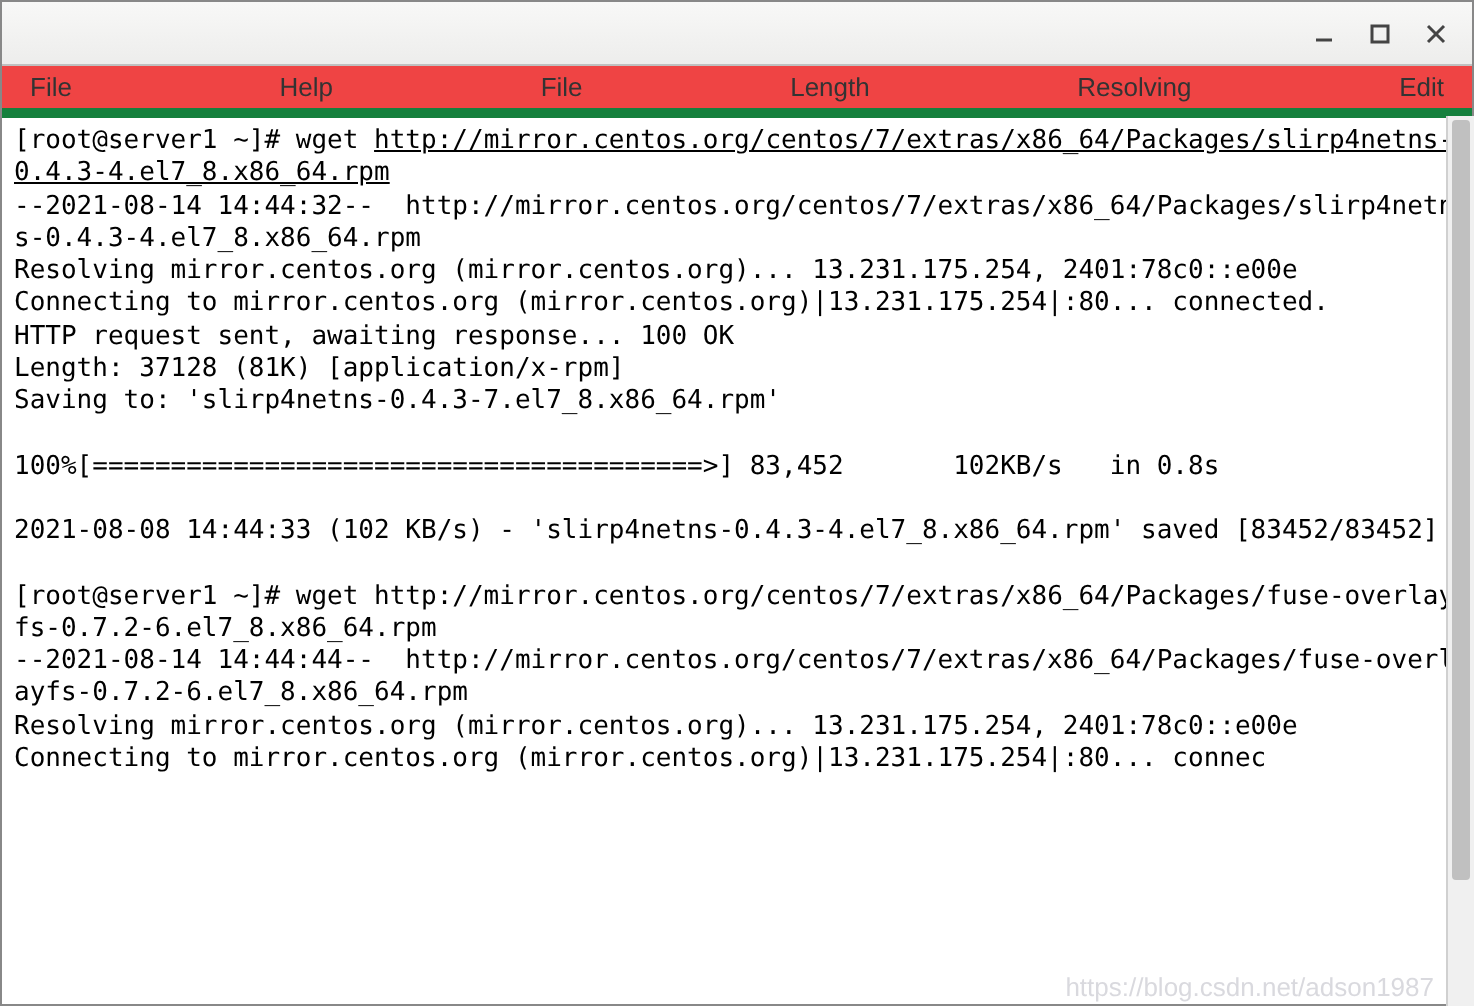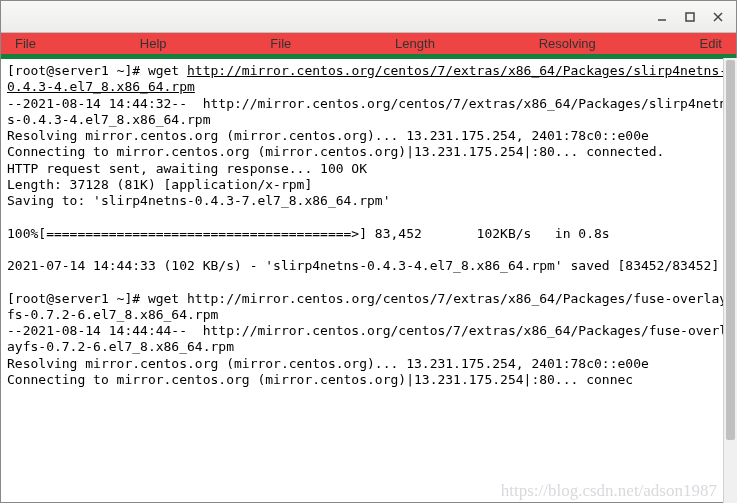--- a/index.html
+++ b/index.html
@@ -101,22 +101,22 @@
       right: 2px;
       height: 380px;
       background: #c0c0c0;
       border-radius: 2px;
     }
     .watermark {
       position: absolute;
       bottom: 2px;
       right: 20px;
       color: rgba(180, 180, 190, 0.5);
-      font-size: 17px;
-      font-family: Liberation Serif, serif;
+      font-size: 13px;
+      font-family: Liberation Sans, sans-serif;
       pointer-events: none;
     }
   </style>
 </head>
 <body>
 
 <div class="titlebar">
   <div class="window-controls">
     <div class="window-btn">
       <svg viewBox="0 0 10 10">
@@ -149,21 +149,21 @@
 <div class="terminal"><span>[root@server1 ~]# </span><span>wget </span><span class="underline">http://mirror.centos.org/centos/7/extras/x86_64/Packages/slirp4netns-0.4.3-4.el7_8.x86_64.rpm</span>
 <span>--2021-08-14 14:44:32--  http://mirror.centos.org/centos/7/extras/x86_64/Packages/slirp4netns-0.4.3-4.el7_8.x86_64.rpm</span>
 <span>Resolving mirror.centos.org (mirror.centos.org)... 13.231.175.254, 2401:78c0::e00e</span>
 <span>Connecting to mirror.centos.org (mirror.centos.org)|13.231.175.254|:80... connected.</span>
 <span>HTTP request sent, awaiting response... 100 OK</span>
 <span>Length: 37128 (81K) [application/x-rpm]</span>
 <span>Saving to: 'slirp4netns-0.4.3-7.el7_8.x86_64.rpm'</span>
 <span></span>
 <span>100%[=======================================&gt;] 83,452       102KB/s   in 0.8s</span>
 <span></span>
-<span>2021-07-14 14:44:33 (102 KB/s) - 'slirp4netns-0.4.3-4.el7_8.x86_64.rpm' saved [83452/83452]</span>
+<span>2021-08-08 14:44:33 (102 KB/s) - 'slirp4netns-0.4.3-4.el7_8.x86_64.rpm' saved [83452/83452]</span>
 <span></span>
 <span>[root@server1 ~]# </span><span>wget http://mirror.centos.org/centos/7/extras/x86_64/Packages/fuse-overlayfs-0.7.2-6.el7_8.x86_64.rpm</span>
 <span>--2021-08-14 14:44:44--  http://mirror.centos.org/centos/7/extras/x86_64/Packages/fuse-overlayfs-0.7.2-6.el7_8.x86_64.rpm</span>
 <span>Resolving mirror.centos.org (mirror.centos.org)... 13.231.175.254, 2401:78c0::e00e</span>
 <span>Connecting to mirror.centos.org (mirror.centos.org)|13.231.175.254|:80... connec</span></div>
 
 <div class="scrollbar">
   <div class="scrollbar-thumb"></div>
 </div>
 

